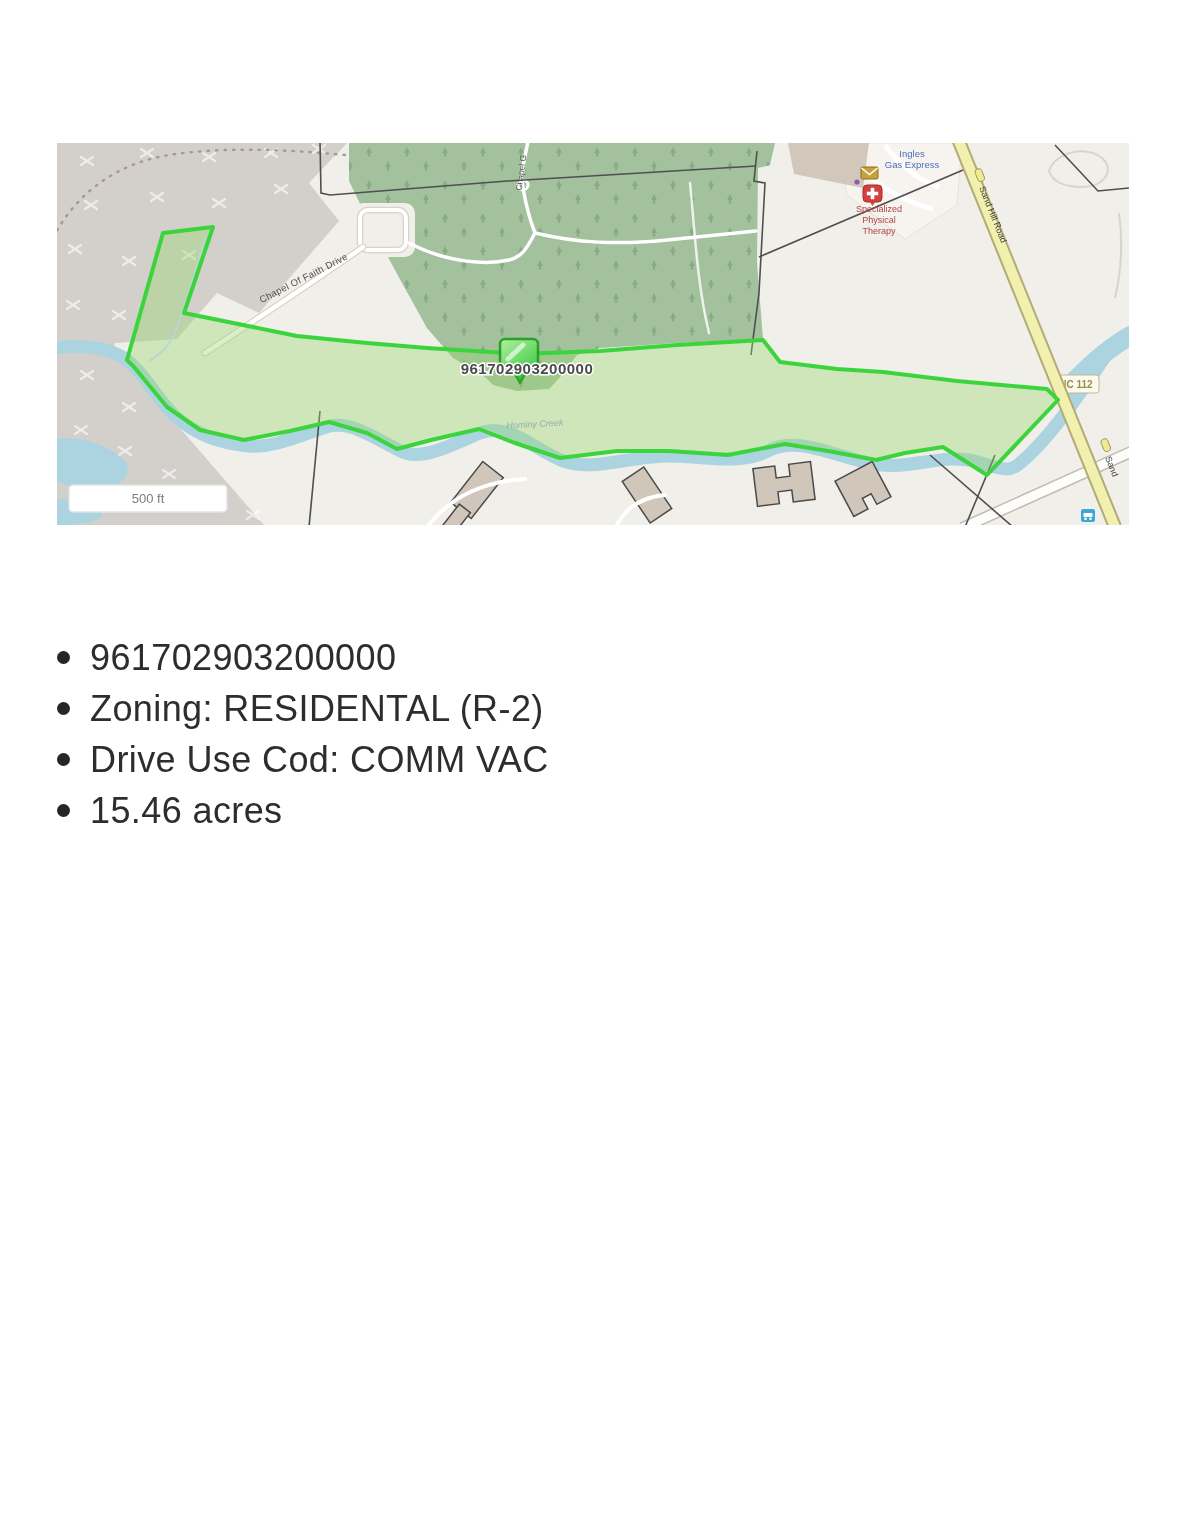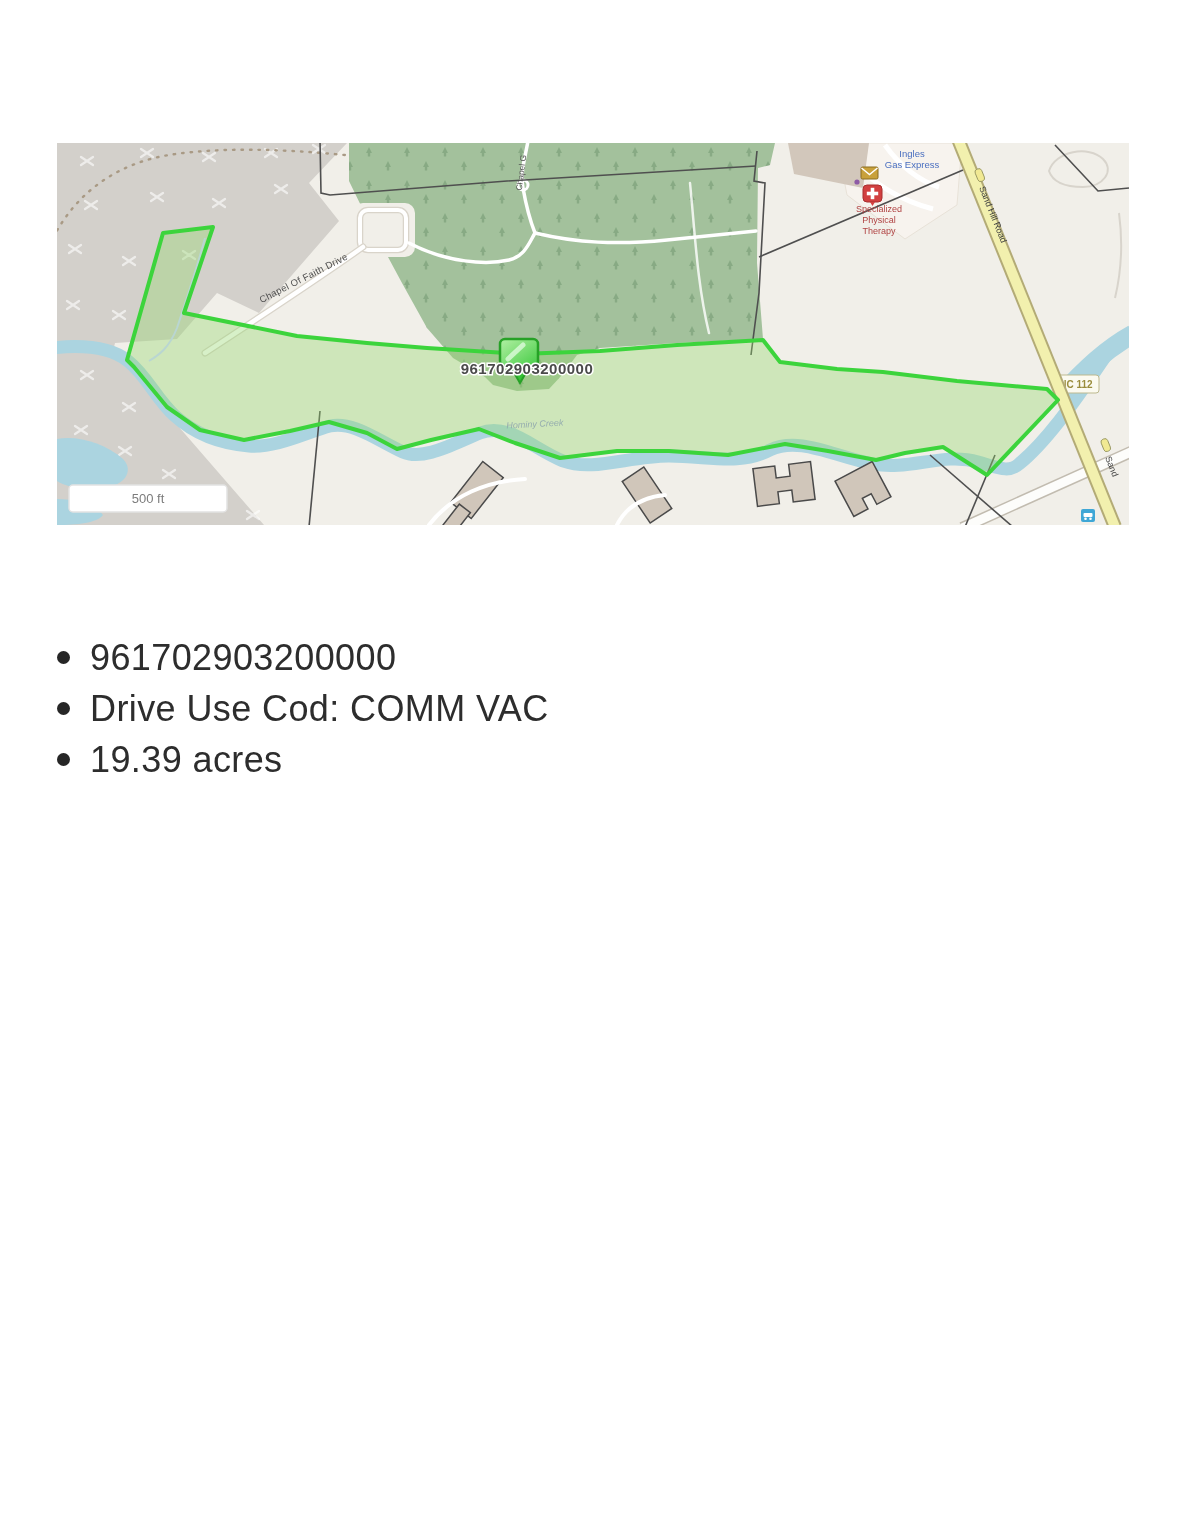--- a/index.html
+++ b/index.html
@@ -208,21 +208,25 @@
     </svg>
   </div>
 
   <ul class="details">
     <li>
       <span class="dot"></span>
       <span>961702903200000</span>
     </li>
     <li>
       <span class="dot"></span>
+      <span>Zoning: RESIDENTAL (R-2)</span>
+    </li>
+    <li>
+      <span class="dot"></span>
       <span>Drive Use Cod: COMM VAC</span>
     </li>
     <li>
       <span class="dot"></span>
-      <span>19.39 acres</span>
+      <span>15.46 acres</span>
     </li>
   </ul>
 
 </div>
 
 </body></html>

